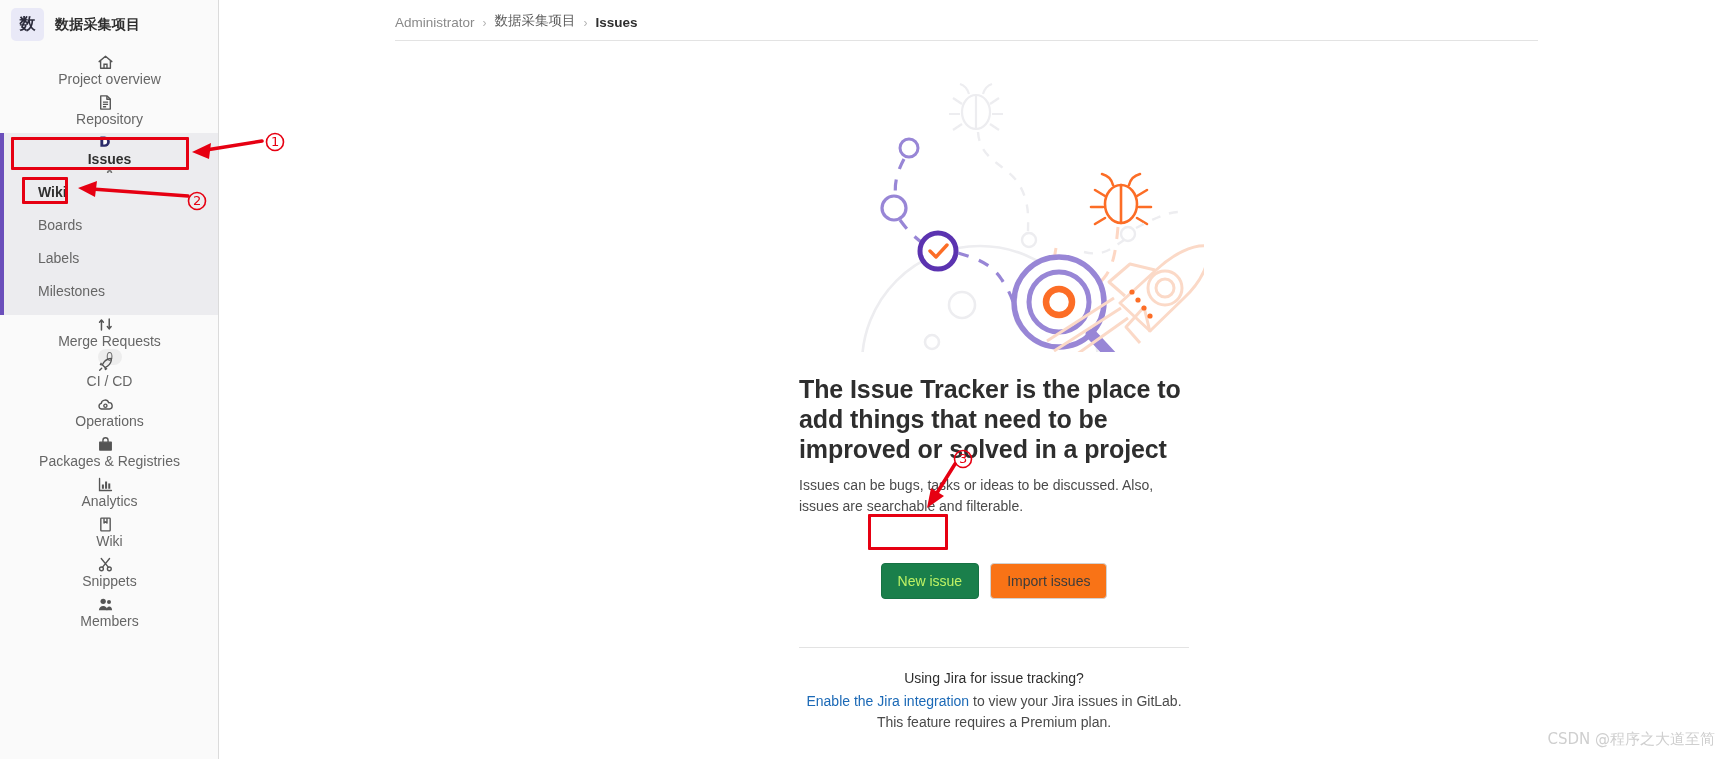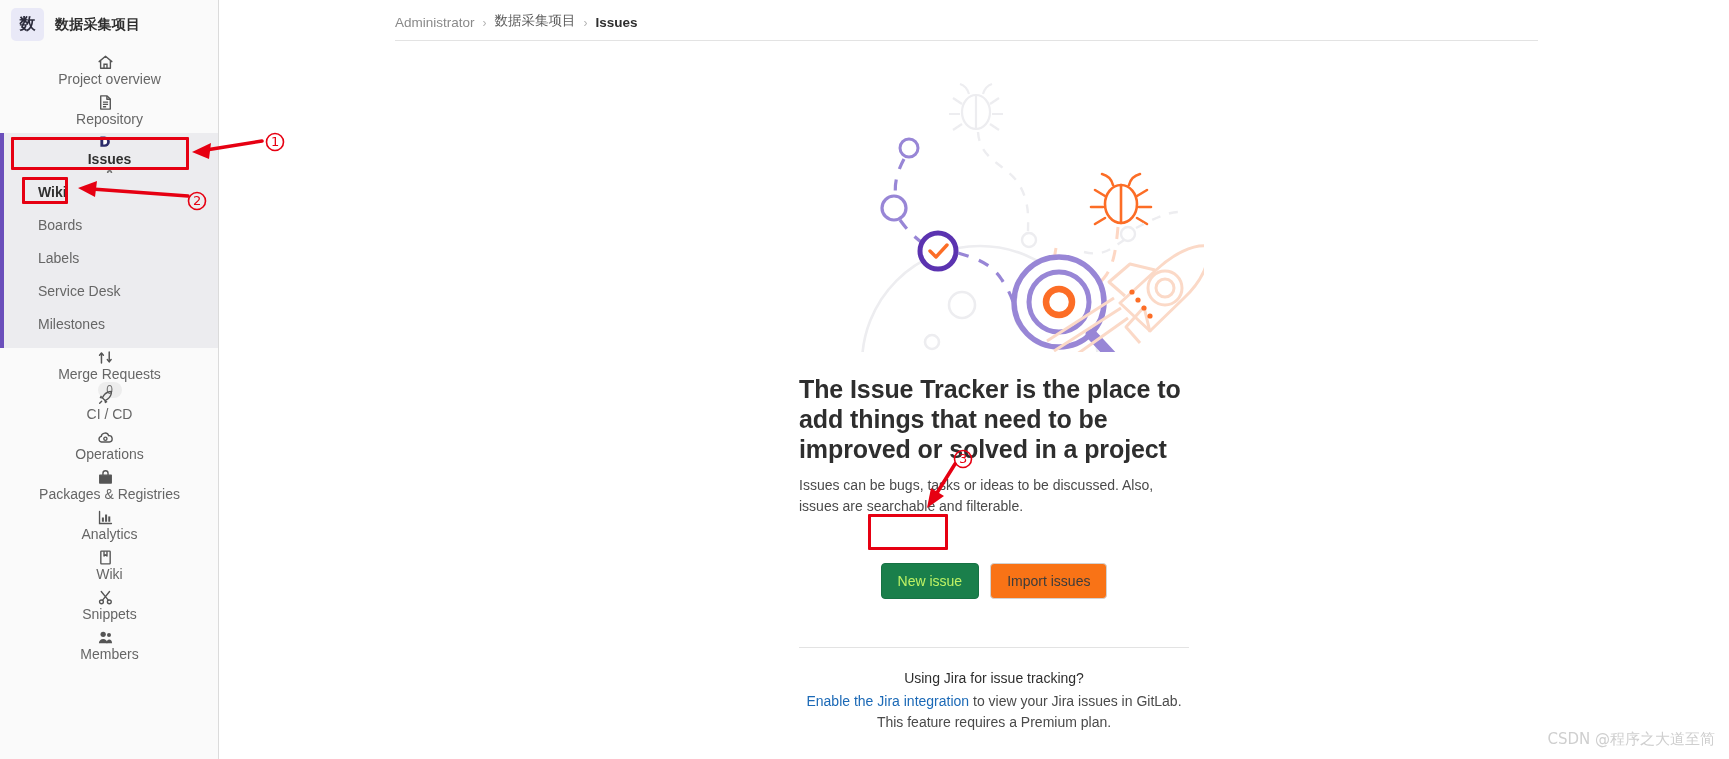--- a/index.html
+++ b/index.html
@@ -194,23 +194,20 @@
         <div class="sub-item active">
           <span>Wiki</span>
         </div>
         <div class="sub-item">
           <span>Boards</span>
         </div>
         <div class="sub-item">
           <span>Labels</span>
         </div>
         <div class="sub-item">
-          <span>Service Desk</span>
-        </div>
-        <div class="sub-item">
           <span>Milestones</span>
         </div>
       </div>
 
       <div class="nav-item">
         <span class="nv-ico">
           <svg width="17" height="17" viewBox="0 0 16 16" fill="none" stroke="#555" stroke-width="1.4">
             <path d="M4.2 13.2V4.3" stroke-linecap="round"></path>
             <path d="M2.4 5.9L4.2 3.8 6 5.9" stroke-linecap="round" stroke-linejoin="round"></path>
             <path d="M11.5 2.9v8.9" stroke-linecap="round"></path>

